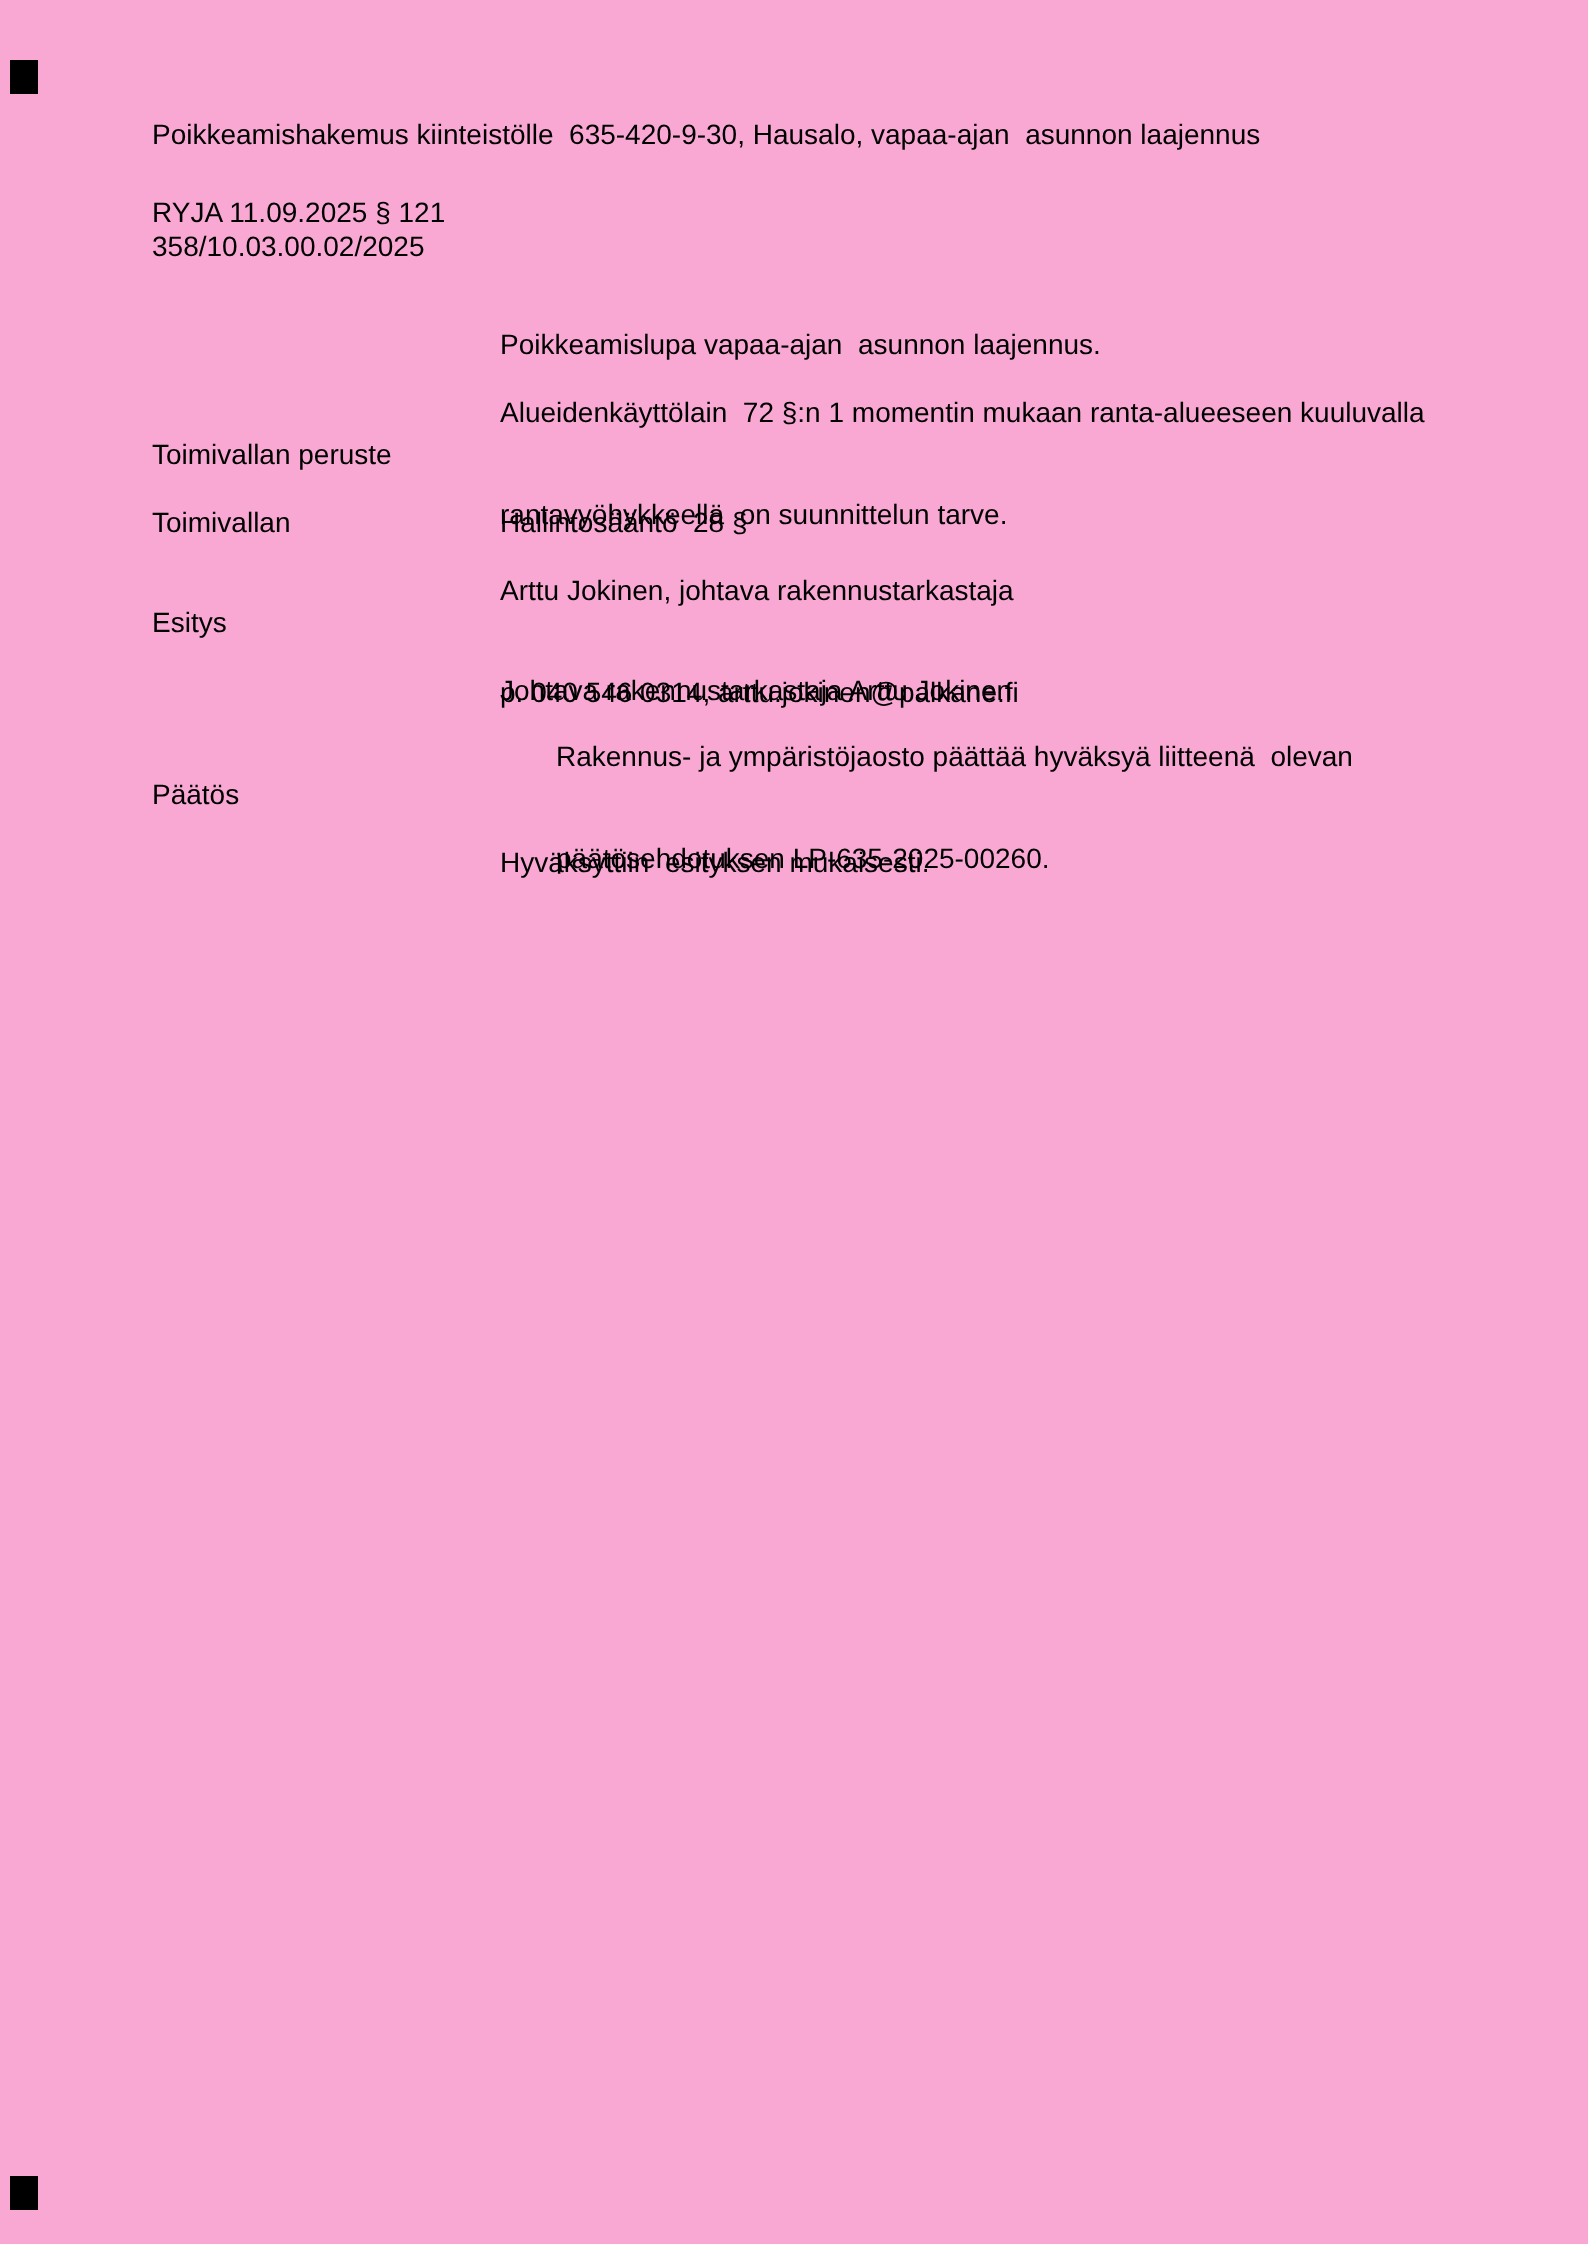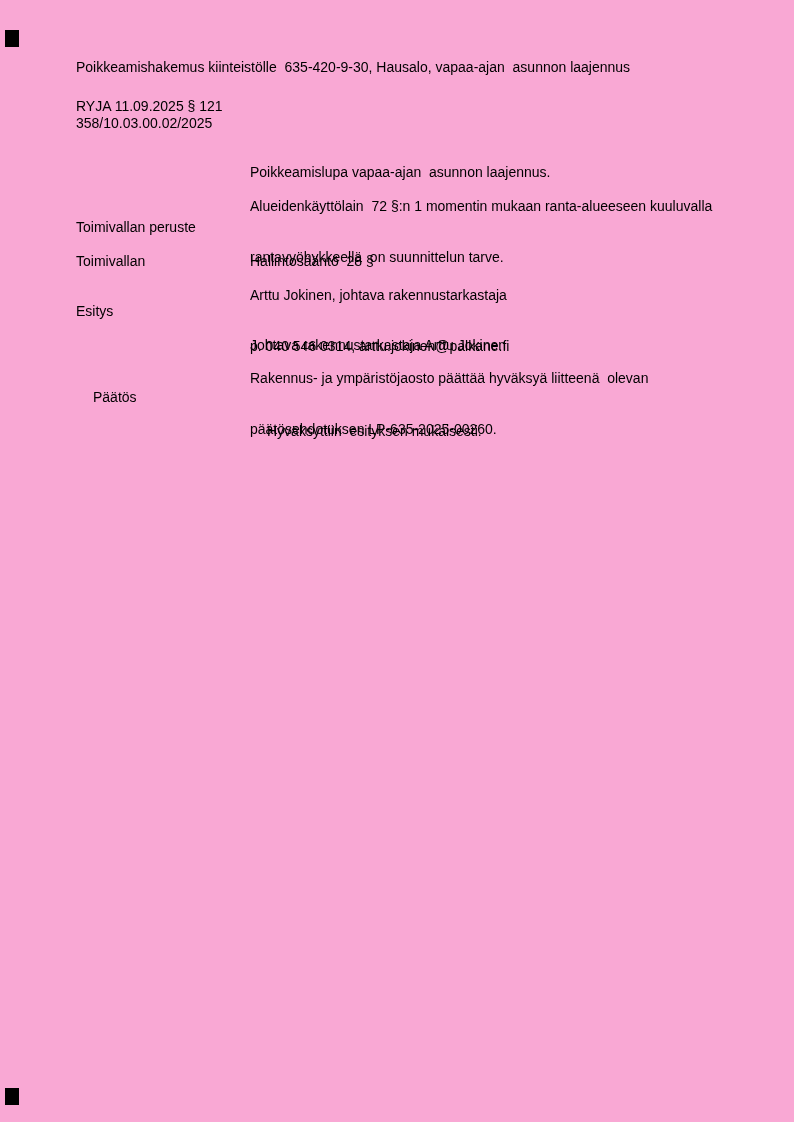--- a/index.html
+++ b/index.html
@@ -25,22 +25,22 @@
 
   
   .y-title   { top: 59px; }
   .y-ryja    { top: 98px; }
   .y-case    { top: 115px; }
   .y-subject { top: 130px; }
   .y-legal   { top: 164px; }
   .y-row1    { top: 219px; }
   .y-row2    { top: 253px; }
   .y-row3    { top: 303px; }
-  .y-para    { top: 336px; }
-  .y-row4    { top: 389px; margin-left: 17px; }
+  .y-para    { top: 336px; margin-left: 28px; }
+  .y-row4    { top: 389px; }
 
   .crop-mark {
     position: absolute;
     left: 5px;
     width: 14px;
     height: 17px;
     background: #000000;
   }
   .crop-mark.top    { top: 30px; }
   .crop-mark.bottom { top: 1088px; }

